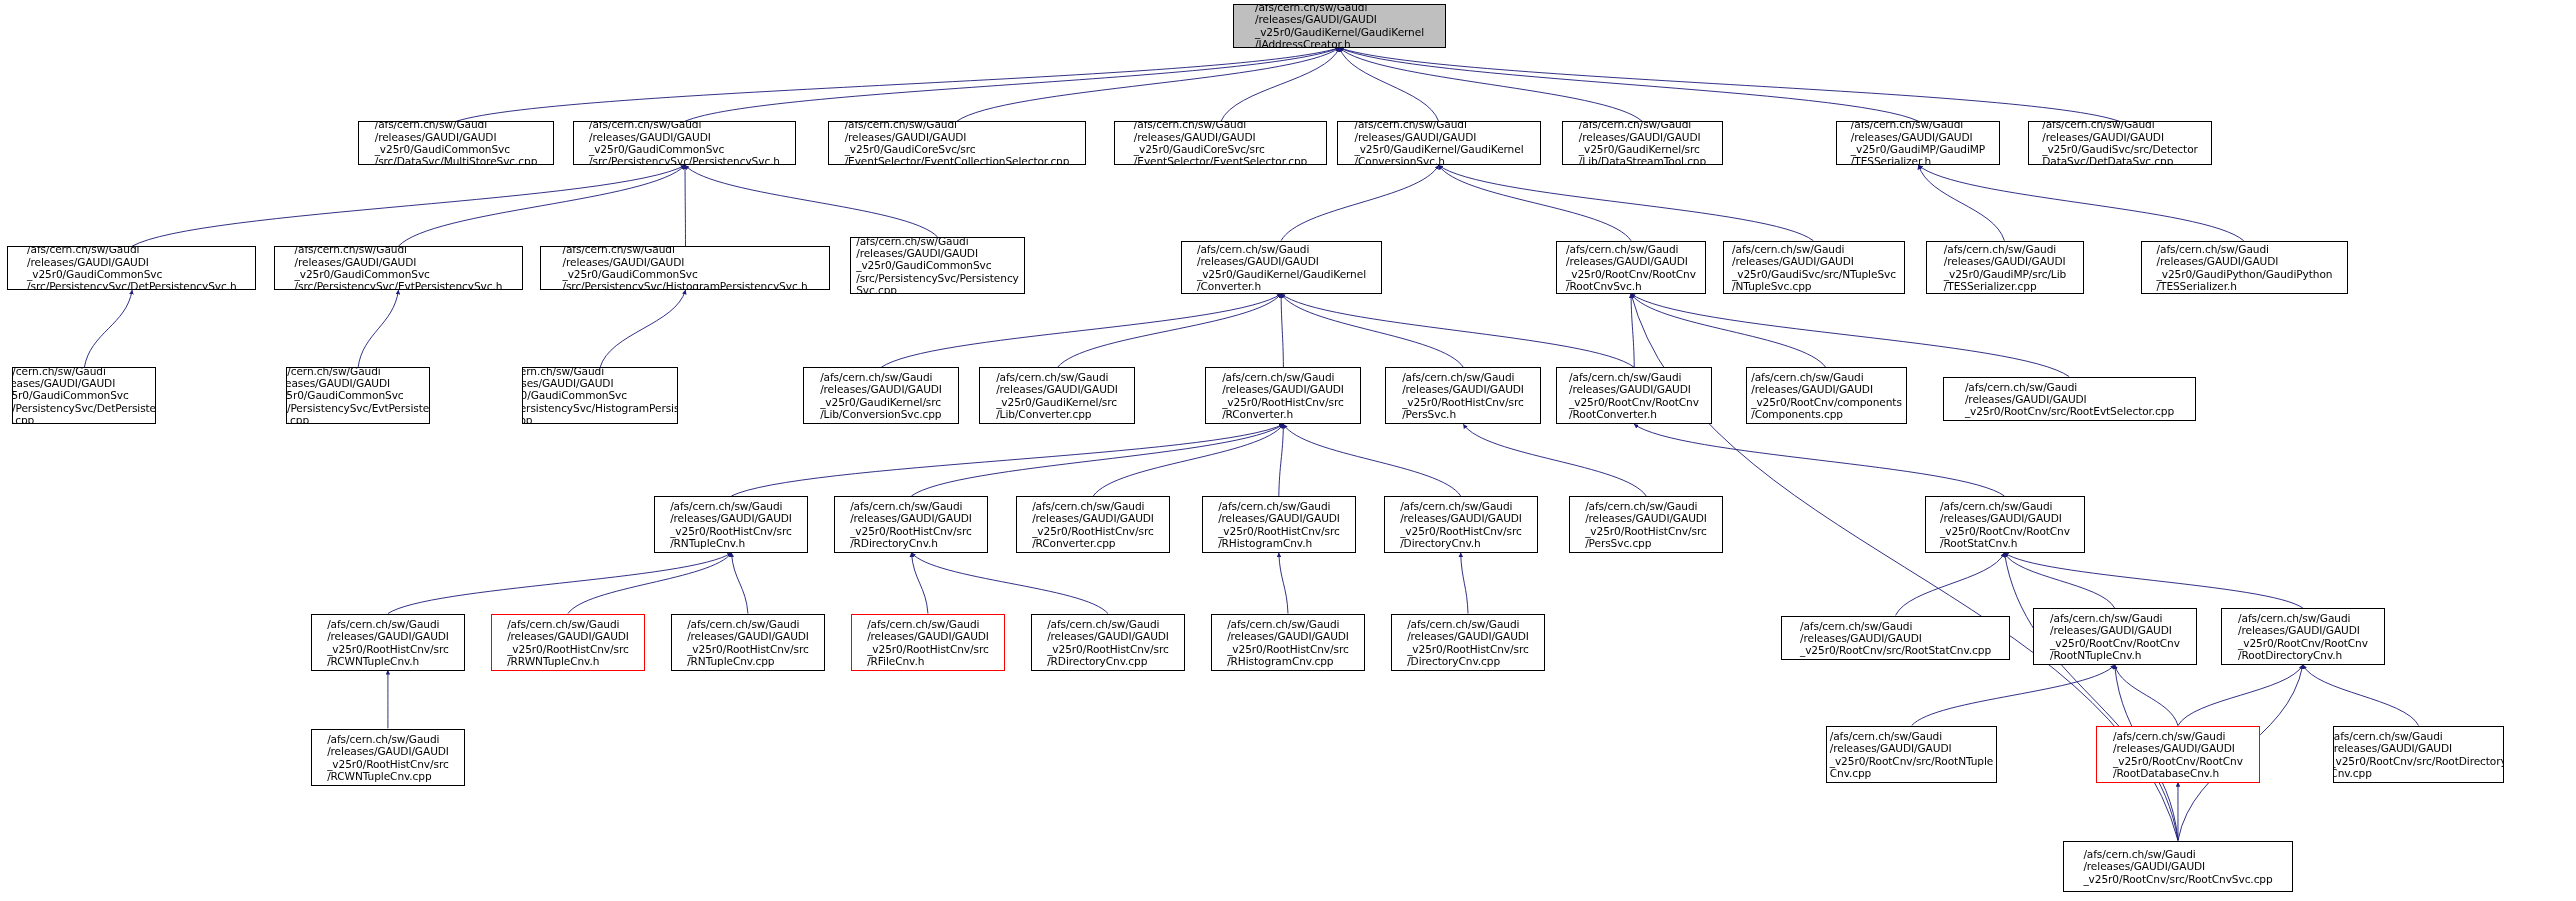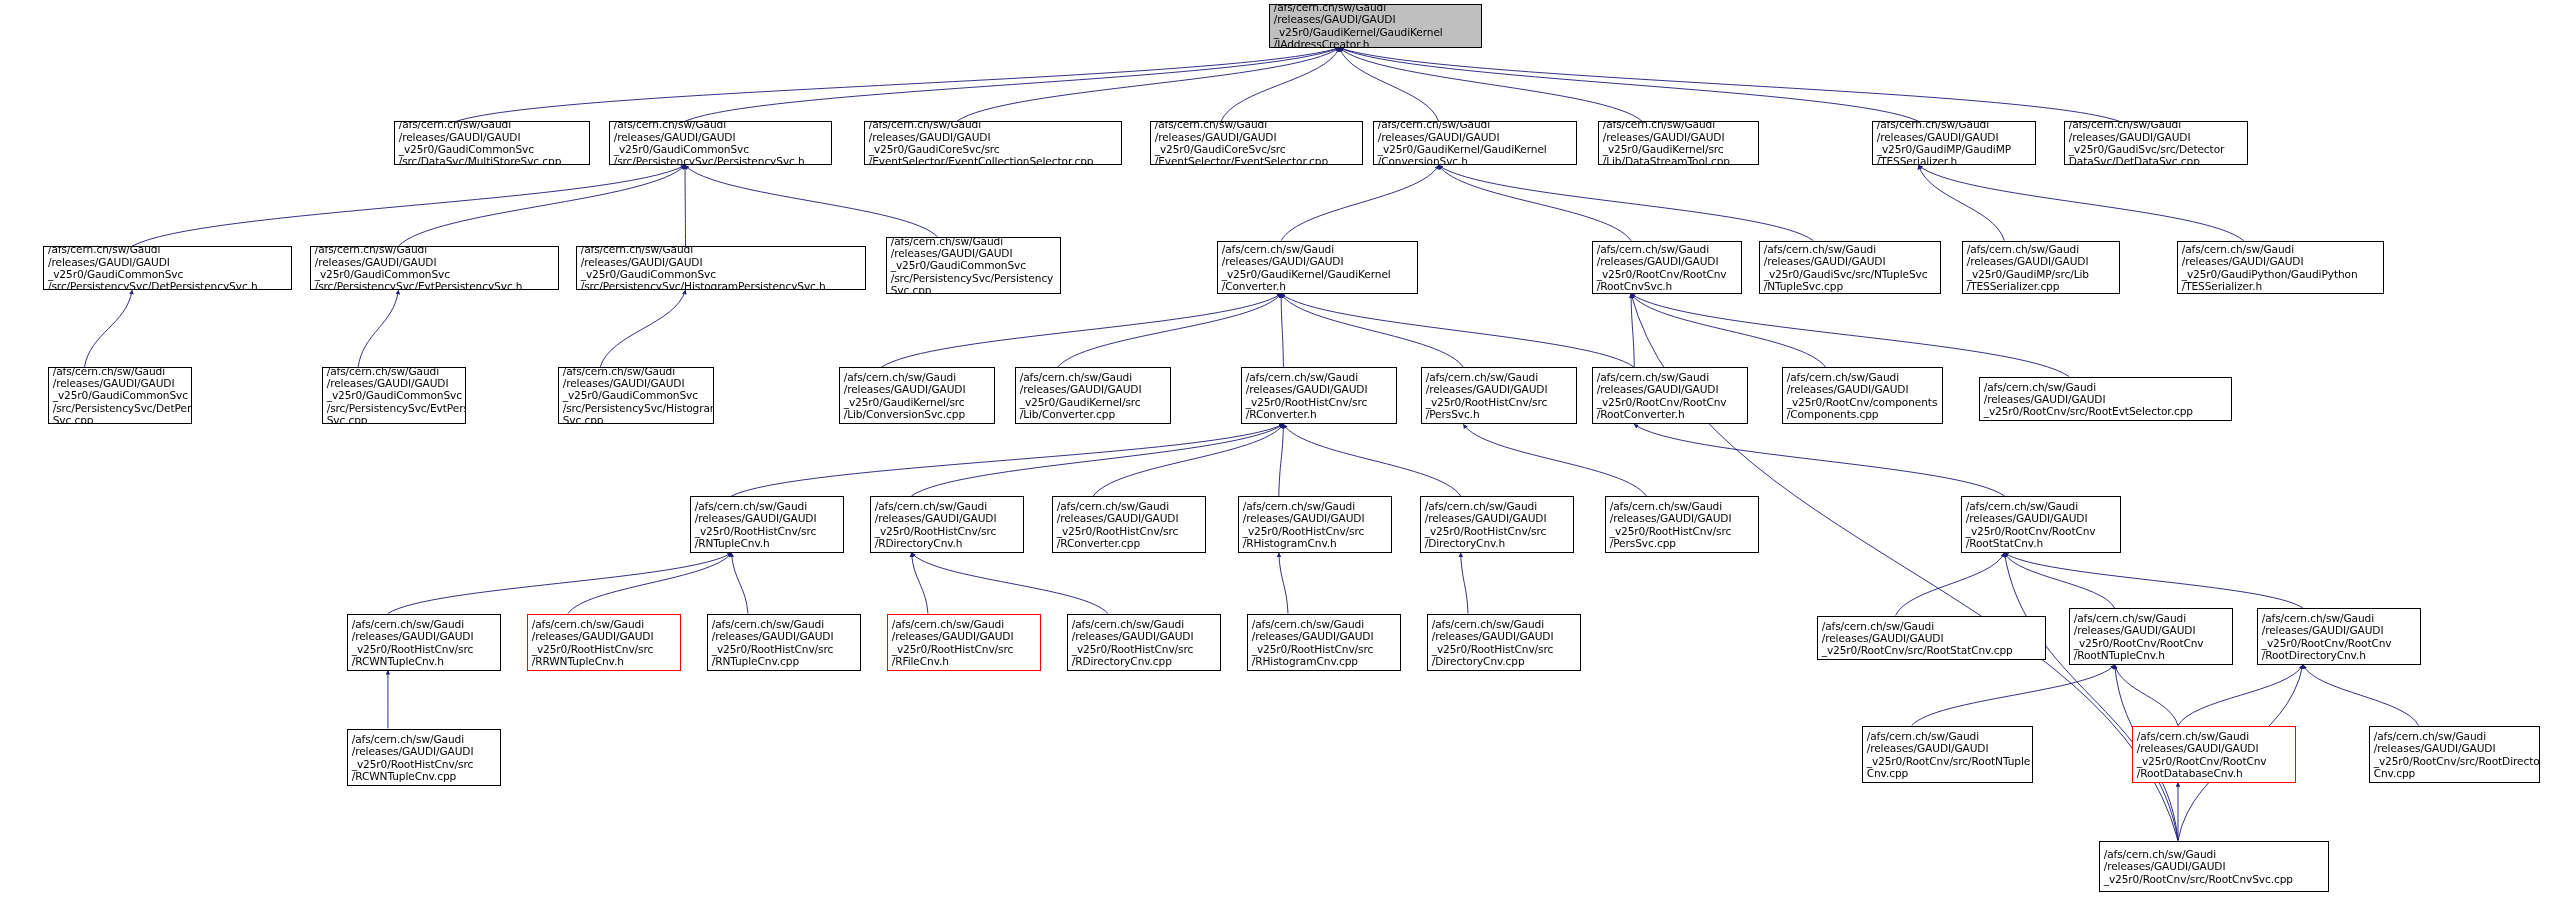--- a/index.html
+++ b/index.html
@@ -1,22 +1,22 @@
 <!DOCTYPE html>
 <html style="font-size:14.7px"><head>
 <meta charset="utf-8">
 <title>Include dependency graph</title>
 <style>
   html,body{margin:0;padding:0;background:#ffffff;}
   body{font-family:"DejaVu Sans","Liberation Sans",sans-serif;}
   #graph{position:relative;width:2576px;height:901px;background:#ffffff;overflow:hidden;}
   #edges{position:absolute;left:0;top:0;width:2576px;height:901px;}
   .node{position:absolute;box-sizing:border-box;border:0.9px solid #000000;background:#ffffff;
-        color:#000000;display:flex;align-items:center;text-align:center;
-        line-height:1.16;letter-spacing:-0.1px;overflow:hidden;margin-left:36px;}
+        color:#000000;display:flex;align-items:center;justify-content:center;text-align:center;
+        line-height:1.16;letter-spacing:-0.1px;overflow:hidden;}
   .node .lbl{display:block;white-space:pre-line;padding:0.9px 3.7px;}
   .node.root{background:#bfbfbf;border:0.9px solid #000000;}
   .node.hl{border:1.8px solid #ff0000;}
   .node.lalign .lbl{text-align:left;}
 </style>
 </head>
 <body>
 
 <div id="graph">
   <svg id="edges" xmlns="http://www.w3.org/2000/svg" viewBox="0 0 2804 981" width="2576" height="901">

